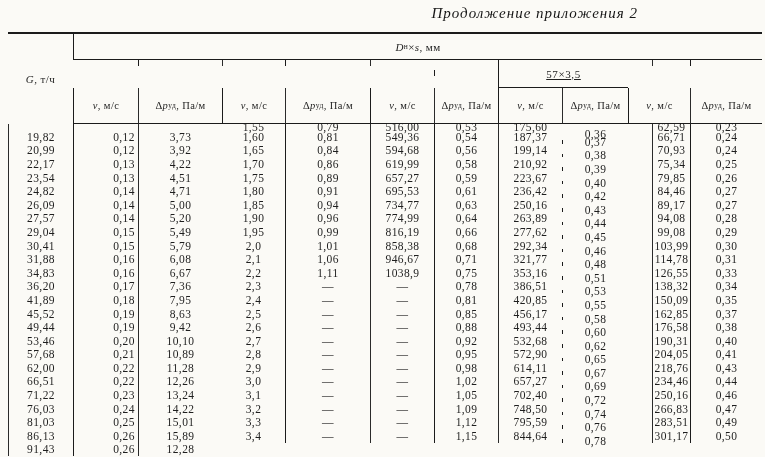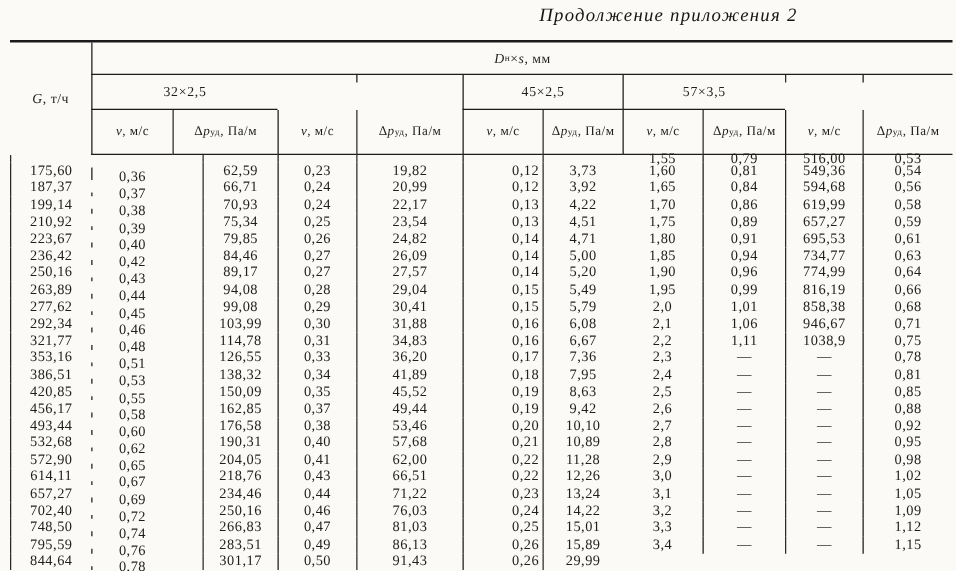--- a/index.html
+++ b/index.html
@@ -29,21 +29,21 @@
     display:flex;align-items:center;justify-content:center;
     letter-spacing:0.4px;white-space:nowrap;
   }
   
   .g-hd{grid-row:1/4;grid-column:1;font-size:11px;}
   .dns{grid-row:1;grid-column:2/-1;border-left:1.5px solid #1b1b1b;border-bottom:1px solid #1b1b1b;font-size:11px;}
   .size{grid-row:2;border-bottom:1px solid #1b1b1b;font-size:11px;letter-spacing:0.6px;}
   .s0{grid-column:2/4;border-left:1.5px solid #1b1b1b;}
   .s1{grid-column:4/6;border-left:1.5px solid #1b1b1b;}
   .s2{grid-column:6/8;border-left:1.5px solid #1b1b1b;}
-  .s3{grid-column:8/10;border-left:1.5px solid #1b1b1b;}
+  .s3{grid-column:8/10;border-left:1.5px solid #1b1b1b;text-decoration:underline;}
   .s4{grid-column:10/12;border-left:1.5px solid #1b1b1b;}
   .sub{grid-row:3;border-bottom:1.5px solid #1b1b1b;font-size:10.5px;}
   .h2{grid-column:2;border-left:1.5px solid #1b1b1b;}
   .h3{grid-column:3;border-left:1px solid #2a2a2a;}
   .h4{grid-column:4;border-left:1.5px solid #1b1b1b;}
   .h5{grid-column:5;border-left:1px solid #2a2a2a;}
   .h6{grid-column:6;border-left:1.5px solid #1b1b1b;}
   .h7{grid-column:7;border-left:1px solid #2a2a2a;}
   .h8{grid-column:8;border-left:1.5px solid #1b1b1b;}
   .h9{grid-column:9;border-left:1px solid #2a2a2a;}
@@ -79,22 +79,20 @@
     </div>
 
     <div class="cell dns">
       <span class="it">D</span>
         <sub>н</sub>
         <span>×</span>
         <span class="it">s</span>
         <span>, мм</span>
     </div>
 
-    <div class="cell size s0">32×2,5</div>
-    <div class="cell size s2">45×2,5</div>
     <div class="cell size s3">57×3,5</div>
 
     <div class="cell sub h2">
         <span class="it">v</span>
         <span>, м/с</span>
       </div>
     <div class="cell sub h3">
         <span>Δ</span>
         <span class="it">p</span>
         <sub>уд</sub>
@@ -408,15 +406,15 @@
       <div class="cell cg">3,4</div>
       <div class="cell c0">—</div>
       <div class="cell c1">—</div>
       <div class="cell c2">1,15</div>
       <div class="cell c3">844,64</div>
       <div class="cell c4">0,78</div>
       <div class="cell c5">301,17</div>
       <div class="cell c6">0,50</div>
       <div class="cell c7">91,43</div>
       <div class="cell c8">0,26</div>
-      <div class="cell c9">29,99</div>
+      <div class="cell c9">12,28</div>
     </div>
 </div>
 
 </body></html>

